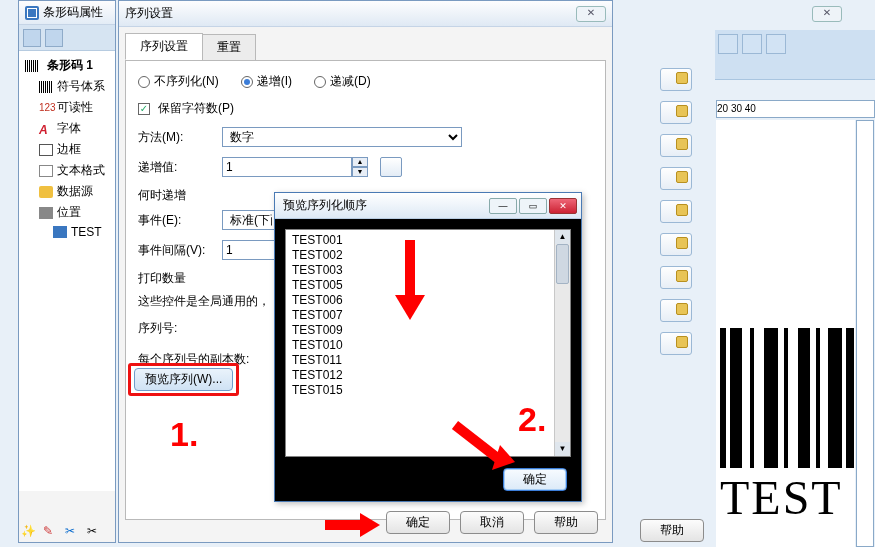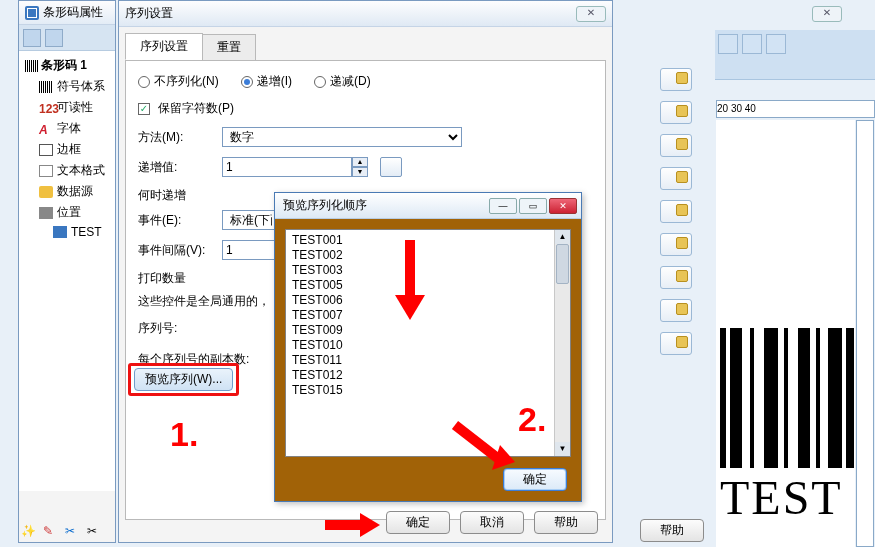--- a/index.html
+++ b/index.html
@@ -24,26 +24,26 @@
   .side-actions .sa::after { content:""; position:absolute; right:3px; top:3px; width:10px; height:10px; background:#e8c456; border:1px solid #b89020; border-radius:2px;}
 
   
   .dlg-props { position:absolute; left:18px; top:0; width:98px; height:543px; background:#f4f4f4; border:1px solid #7a9ac0;}
   .dlg-props .titlebar { height:24px; background:linear-gradient(#fdfdfe,#e3ecf6); border-bottom:1px solid #c5d4e6; padding:4px 6px; display:flex; align-items:center; gap:4px;}
   .tb-icon { width:14px; height:14px; background:#3a77c0; border-radius:2px; position:relative;}
   .tb-icon::after{content:"";position:absolute;inset:2px;border:1px solid #fff;}
   .toolbar-row { height:26px; background:#d6e4f2; border-bottom:1px solid #b6cbe0; display:flex; align-items:center; gap:4px; padding:0 4px;}
   .toolbar-row span { width:18px; height:18px; background:#c0d6ed; border:1px solid #8fabc9;}
   .tree { padding:4px 2px; background:#fff; height:440px; overflow:hidden;}
-  .tree-root { font-weight:bold; padding:2px 4px; display:flex; align-items:center; gap:2px;}
+  .tree-root { font-weight:bold; padding:2px 4px; display:flex; align-items:center; gap:8px;}
   .tree-item { padding:2px 2px 2px 18px; display:flex; align-items:center; gap:4px; white-space:nowrap;}
   .tree-sub { padding-left:32px;}
   .ticon { width:14px; height:12px; display:inline-block;}
   .ticon.bar { background:repeating-linear-gradient(90deg,#000 0 1px,#fff 1px 2px);}
-  .ticon.n123 { color:#c03020; font-weight:bold; font-size:12px;}
+  .ticon.n123 { color:#c03020; font-weight:normal; font-size:10px;}
   .ticon.af { color:#d02030; font-weight:bold; font-style:italic;}
   .ticon.txt { border:1px solid #888;}
   .ticon.box { border:1px solid #555;}
   .ticon.pin { background:#888;}
   .ticon.db { background:#f0c040; border-radius:2px;}
   .ticon.doc { background:#3a77c0;}
   .bottom-tools { position:absolute; bottom:2px; left:2px; display:flex; gap:6px;}
   .bottom-tools span { width:16px; height:16px;}
 
   
@@ -67,21 +67,21 @@
   .spin .btns { width:16px; display:flex; flex-direction:column;}
   .spin .btns span { flex:1; border:1px solid #7a9ac0; background:#e8eef6; font-size:7px; text-align:center; line-height:8px;}
   .small-btn { width:22px; height:20px; border:1px solid #7a9ac0; background:linear-gradient(#fff,#e3ecf6); margin-left:4px; border-radius:2px;}
   .sect-title { margin-top:8px; margin-bottom:6px;}
   .btn { min-width:64px; height:23px; border:1px solid #8c8c8c; background:linear-gradient(#fcfcfc,#e4e4e4); border-radius:4px; padding:0 10px;}
   .dlg-footer { position:absolute; bottom:8px; right:14px; display:flex; gap:10px;}
   .preview-btn-wrap { position:absolute; left:128px; top:363px; border:3px solid #e11; padding:2px 3px; border-radius:3px;}
   .preview-btn-wrap .btn { background:linear-gradient(#eaf3fb,#cfe2f4); border:1px solid #6f9dcb;}
 
   
-  .dlg-prev { position:absolute; left:274px; top:192px; width:308px; height:310px; background:#a16207; border:1px solid #4a7ab4; box-shadow:2px 2px 6px rgba(0,0,0,.25);}
+  .dlg-prev { position:absolute; left:274px; top:192px; width:308px; height:310px; background:#000000; border:1px solid #4a7ab4; box-shadow:2px 2px 6px rgba(0,0,0,.25);}
   .dlg-prev .titlebar2 { height:26px; background:linear-gradient(#fff,#dde9f5); border-bottom:1px solid #b9cde2; display:flex; align-items:center; justify-content:space-between; padding:0 4px 0 8px;}
   .winbtns { display:flex; gap:2px;}
   .winbtns span { width:28px; height:16px; border:1px solid #8aa; border-radius:2px; text-align:center; font-size:9px; line-height:14px; background:#eef4f9;}
   .winbtns .close { background:linear-gradient(#e67,#c23); color:#fff; border-color:#933;}
   .listbox { margin:10px; border:1px solid #828282; background:#fff; height:228px; overflow:hidden; position:relative;}
   .listbox .items { padding:3px 6px; line-height:15px;}
   .listbox .scroll { position:absolute; right:0; top:0; bottom:0; width:16px; background:#e9e9e9; border-left:1px solid #c8c8c8;}
   .listbox .scroll .thumb { position:absolute; top:14px; left:1px; right:1px; height:40px; background:#cfd8e2; border:1px solid #a3b3c4; border-radius:2px;}
   .listbox .scroll .arr { position:absolute; left:0; right:0; height:14px; background:#dfe6ed; text-align:center; font-size:8px; line-height:14px;}
   .listbox .scroll .arr.up{top:0;} .listbox .scroll .arr.dn{bottom:0;}

